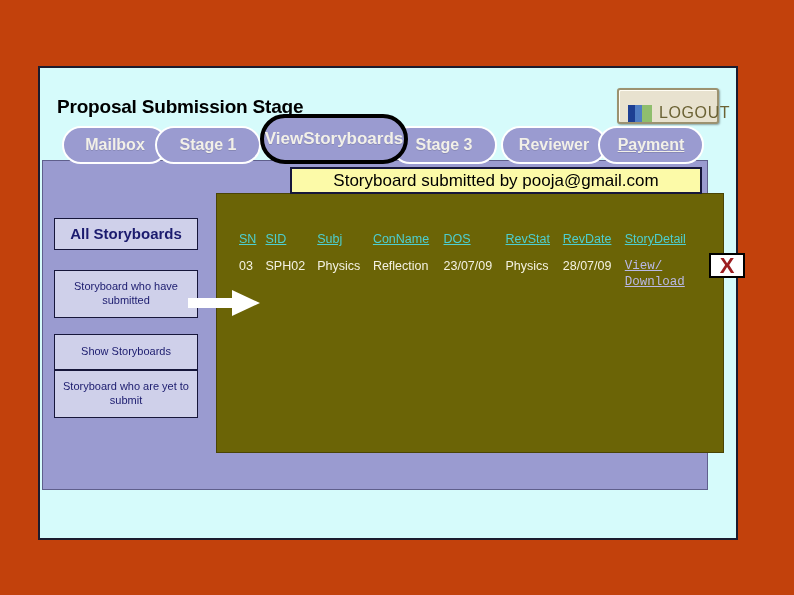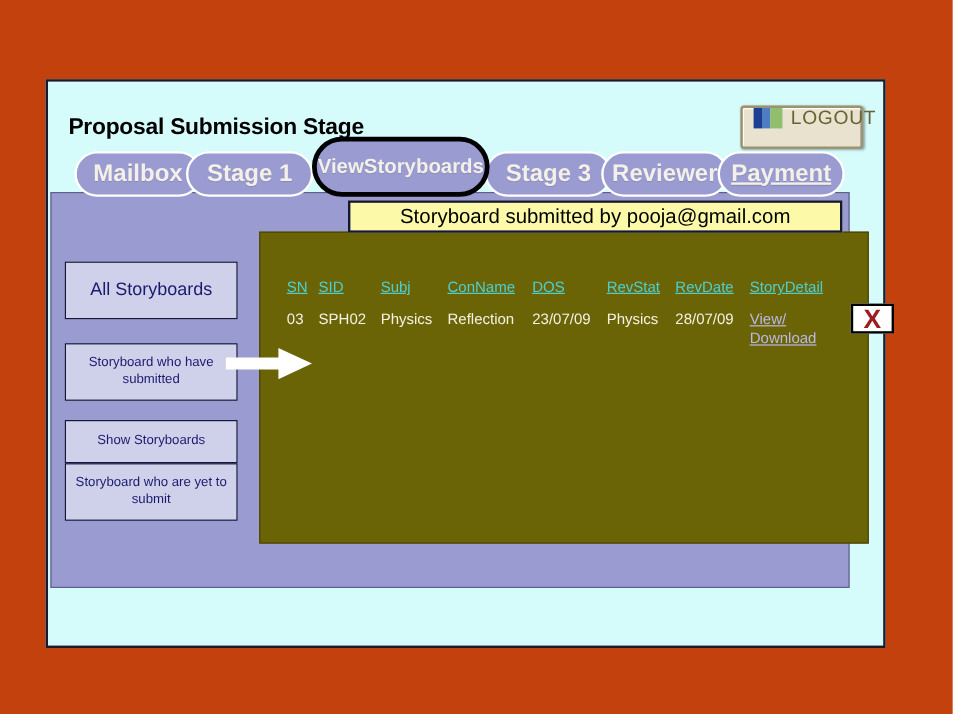--- a/index.html
+++ b/index.html
@@ -50,21 +50,21 @@
     position: absolute;
     left: 617px;
     top: 88px;
     width: 102px;
     height: 36px;
     background: #e8e2cf;
     border: 2px solid #9c9270;
     border-radius: 3px;
     box-shadow: inset 1px 1px 0 #fffdf4, 1px 1px 2px rgba(0,0,0,0.35);
     display: flex;
-    align-items: flex-start;
+    align-items: flex-end;
     gap: 7px;
     padding-left: 9px;
     box-sizing: border-box;
     z-index: 9;
   }
   .logout-icon {
     display: flex;
     height: 17px;
     width: 24px;
   }
@@ -90,21 +90,21 @@
     position: absolute;
     top: 0;
     height: 38px;
     background: #9a9bd0;
     border: 2px solid #ffffff;
     border-radius: 19px / 19px;
     display: flex;
     align-items: center;
     justify-content: center;
     color: #f2f0e8;
-    font-size: 20px;
+    font-size: 16px;
     font-weight: bold;
     box-sizing: border-box;
     white-space: nowrap;
     text-shadow: 0 1px 0 rgba(0,0,0,0.12);
   }
   .tab.active {
     border: 4px solid #000000;
     height: 50px;
     top: -12px;
     border-radius: 26px / 26px;
@@ -163,21 +163,21 @@
     box-sizing: border-box;
     color: #1b1b6e;
     font-size: 11px;
     text-align: center;
     display: flex;
     align-items: center;
     justify-content: center;
     line-height: 1.25;
     padding: 3px 4px;
   }
-  .side-btn.s1 { height: 48px; font-weight: normal; font-size: 15px; margin-bottom: 20px; }
+  .side-btn.s1 { height: 32px; font-weight: bold; font-size: 15px; margin-bottom: 20px; }
   .side-btn.s2 { height: 48px; margin-bottom: 16px; }
   .side-btn.s3 { height: 48px; margin-bottom: 16px; }
   .side-btn.s4 { height: 36px; }
 
   
   .arrow {
     position: absolute;
     left: 188px;
     top: 290px;
     width: 72px;
@@ -221,20 +221,21 @@
     padding: 10px 4px 0 2px;
     white-space: nowrap;
     vertical-align: top;
     font-size: 12.5px;
   }
   .dl-link {
     color: #b9b9e6;
     text-decoration: underline;
     display: inline-block;
     line-height: 1.25;
+    font-family: Liberation Mono, monospace;
   }
 
   
   .close-x {
     position: absolute;
     left: 709px;
     top: 253px;
     width: 36px;
     height: 25px;
     background: #ffffff;
@@ -272,21 +273,21 @@
     <div class="tab" style="left:0px;width:106px;">
       <span>Mailbox</span>
     </div>
     <div class="tab" style="left:93px;width:106px;">
       <span>Stage 1</span>
     </div>
     <div class="tab active" style="left:198px;width:148px;">
       <span>View</span>
       <span>Storyboards</span>
     </div>
-    <div class="tab" style="left:342px;width:106px;">
+    <div class="tab" style="left:329px;width:106px;">
       <span>Stage 3</span>
     </div>
     <div class="tab" style="left:439px;width:106px;">
       <span>Reviewer</span>
     </div>
     <div class="tab" style="left:536px;width:106px;text-decoration:underline;">
       <span>Payment</span>
     </div>
   </div>
 

